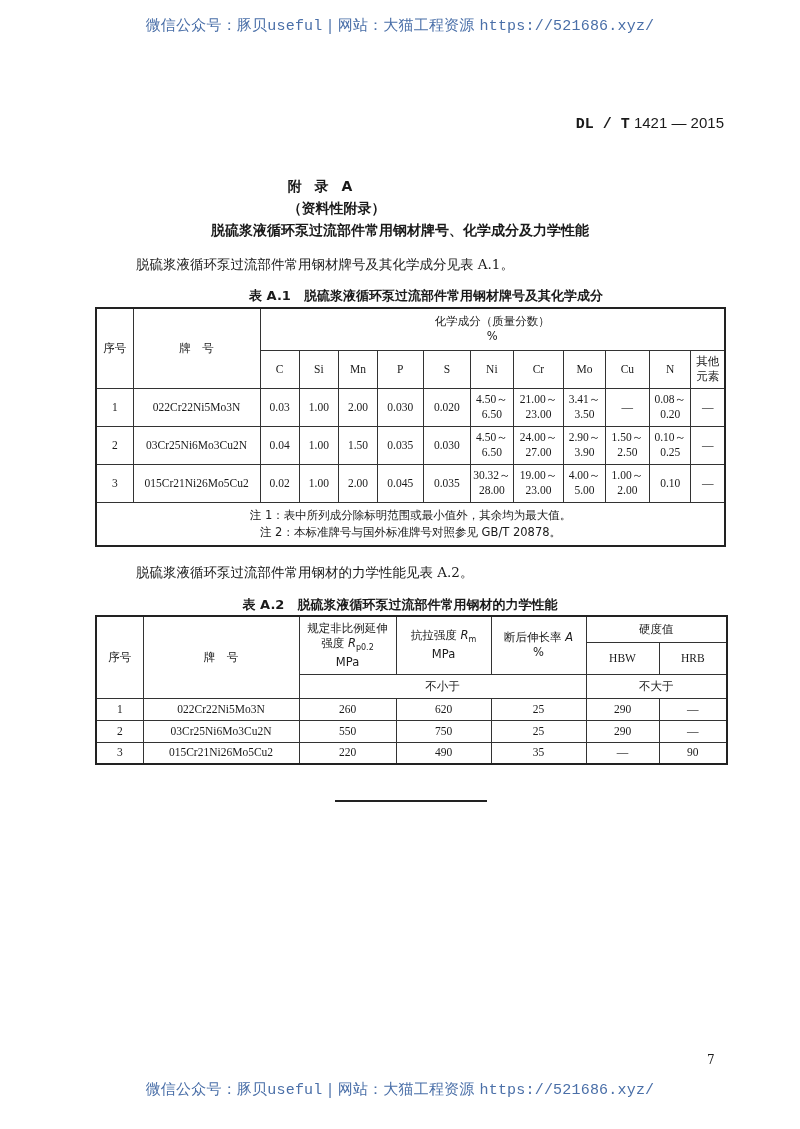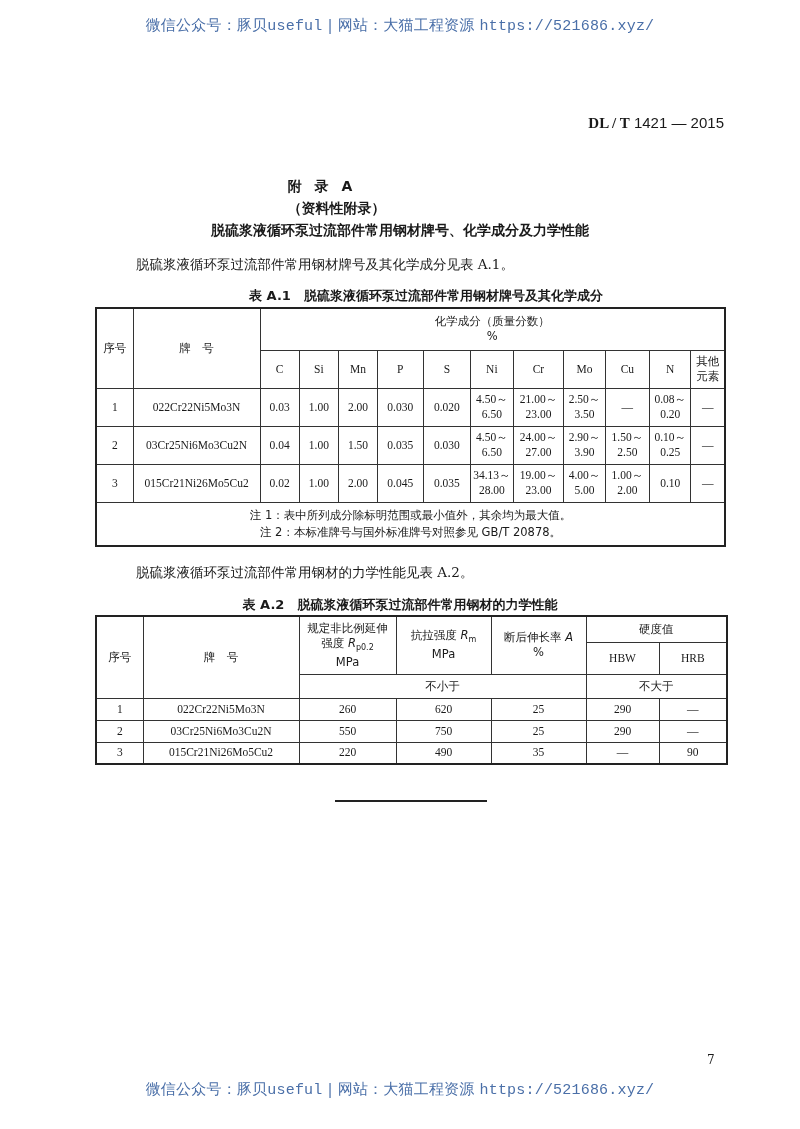--- a/index.html
+++ b/index.html
@@ -6,21 +6,21 @@
   body { width:800px; height:1129px; position:relative; overflow:hidden;
          font-family:"DejaVu Serif","Liberation Serif",serif; color:#1a1a1a; }
   .watermark { position:absolute; left:0; width:800px; text-align:center;
                font-family:"DejaVu Serif","Liberation Serif",serif;
                font-size:15px; color:#4a6fa8; letter-spacing:0.2px; }
   .watermark .mono { font-family:"Liberation Mono","DejaVu Sans Mono",monospace; font-size:15px; }
   .wm-top { top:16px; }
   .wm-bottom { top:1080px; }
   .std-code { position:absolute; top:114px; right:76px; font-size:15px;
               font-family:"Liberation Sans","DejaVu Sans",sans-serif; }
-  .std-code b { font-family:Liberation Serif, serif; font-weight:bold; }
+  .std-code b { font-family:Liberation Mono, monospace; font-weight:bold; }
   .appendix-title { position:absolute; top:178px; left:0; width:644px; text-align:center;
                     font-size:14px; font-weight:bold; letter-spacing:4px;
                     font-family:"DejaVu Sans","Liberation Sans",sans-serif; }
   .appendix-sub { position:absolute; top:200px; left:0; width:673px; text-align:center;
                   font-size:14px; font-weight:bold;
                   font-family:"DejaVu Sans","Liberation Sans",sans-serif; }
   .appendix-heading { position:absolute; top:222px; left:0; width:800px; text-align:center;
                       font-size:14px; font-weight:bold;
                       font-family:Liberation Serif, serif; }
   .para { position:absolute; left:136px; font-size:13.5px;
@@ -116,21 +116,21 @@
     <td>0.020</td>
     <td>
           <div>4.50～</div>
           <div>6.50</div>
         </td>
     <td>
           <div>21.00～</div>
           <div>23.00</div>
         </td>
     <td>
-          <div>2.50～</div>
+          <div>3.41～</div>
           <div>3.50</div>
         </td>
     <td>—</td>
     <td>
           <div>0.08～</div>
           <div>0.20</div>
         </td>
     <td>—</td>
   </tr>
 
@@ -167,21 +167,21 @@
 
   <tr style="height:38px">
     <td>3</td>
     <td>015Cr21Ni26Mo5Cu2</td>
     <td>0.02</td>
     <td>1.00</td>
     <td>2.00</td>
     <td>0.045</td>
     <td>0.035</td>
     <td>
-          <div>34.13～</div>
+          <div>30.32～</div>
           <div>28.00</div>
         </td>
     <td>
           <div>19.00～</div>
           <div>23.00</div>
         </td>
     <td>
           <div>4.00～</div>
           <div>5.00</div>
         </td>

